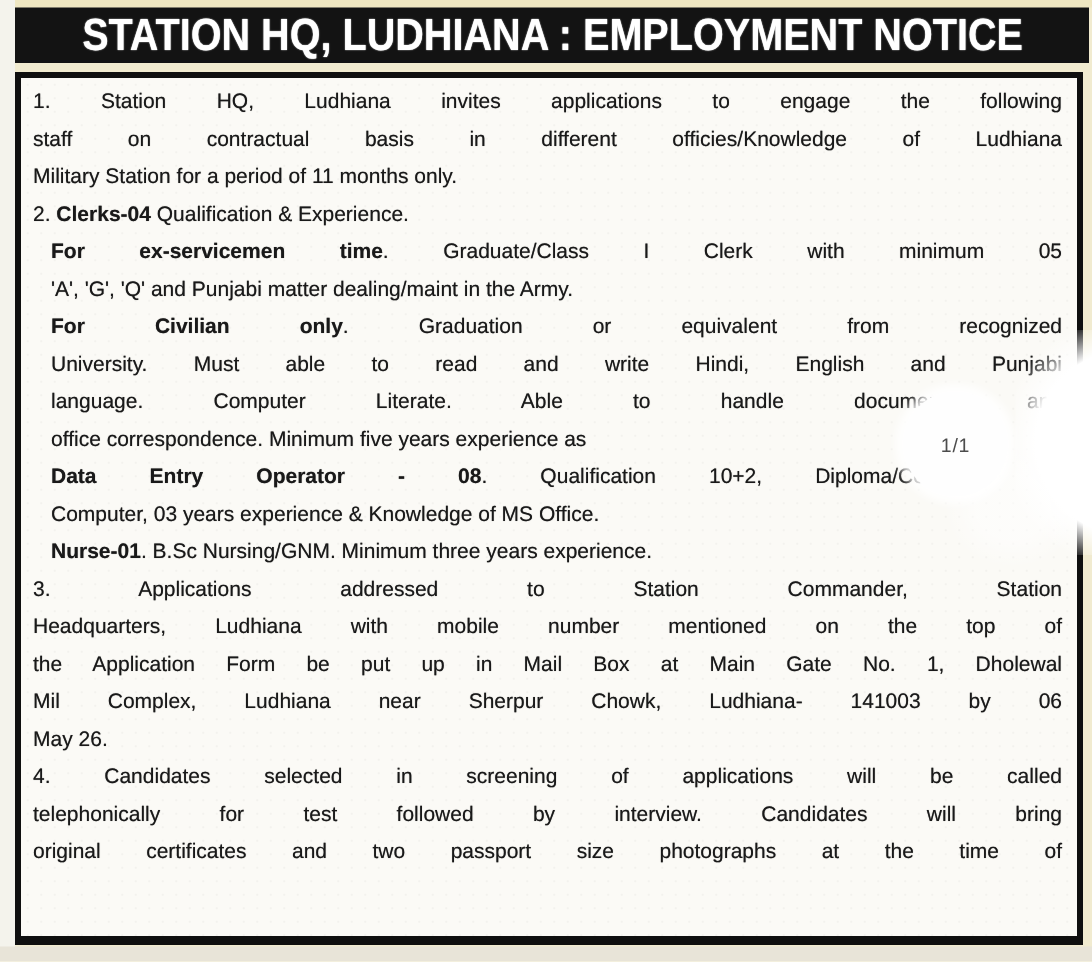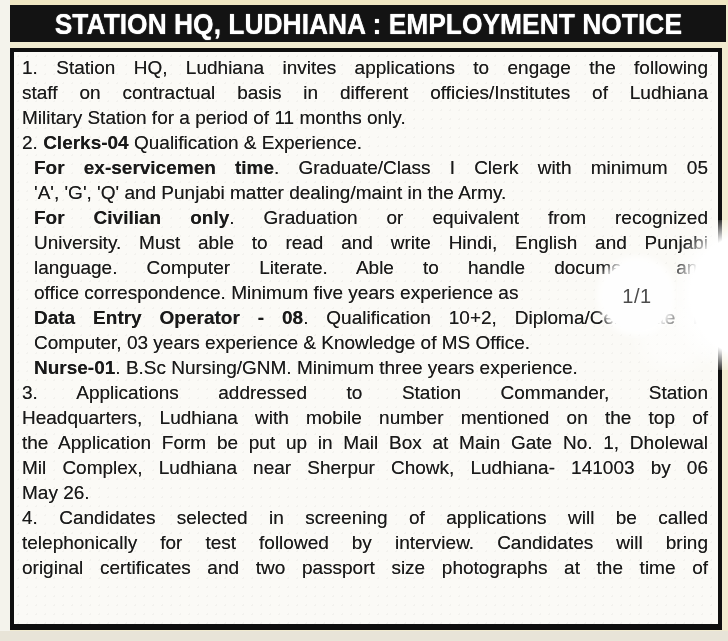--- a/index.html
+++ b/index.html
@@ -49,21 +49,21 @@
     background-image: radial-gradient(rgba(0,0,0,0.03) 1px, transparent 1px);
     background-size: 9px 9px;
     border: 4px solid #0f0f0f;
     border-bottom-width: 6px;
     padding: 3px 10px 0 8px;
     overflow: hidden;
   }
   .para { margin: 0; }
   .para.indent { margin-left: 12px; }
   .line {
-    font-size: 19px;
+    font-size: 14px;
     line-height: 25px;
     color: #191919;
     text-shadow: 0 0 0.5px rgba(25,25,25,0.65);
     white-space: nowrap;
   }
   .line.j {
     white-space: normal;
     text-align: justify;
     text-align-last: justify;
   }
@@ -87,40 +87,40 @@
     position: absolute;
     left: 602px; top: 261px; width: 70px; height: 70px;
     border-radius: 50%;
     background: #fefefe;
     box-shadow: 0 0 6px 5px rgba(255,255,255,0.85);
     display: flex; align-items: center; justify-content: center;
     z-index: 5;
   }
   .page-indicator-badge .pi-text {
     color: #4c4c4c;
-    font-size: 20px;
+    font-size: 13px;
     letter-spacing: 0.5px;
   }
 </style>
 </head>
 <body>
 
 <div class="page">
 
   <div class="strip-top"></div>
   <div class="strip-left"></div>
 
   <div class="header-bar">
     <span class="title">STATION HQ, LUDHIANA : EMPLOYMENT NOTICE</span>
   </div>
 
   <div class="content-box">
       <div class="para">
         <div class="line j"><span>1. Station HQ, Ludhiana invites applications to engage the following</span></div>
-        <div class="line j"><span>staff on contractual basis in different officies/Institutes of Ludhiana</span></div>
+        <div class="line j"><span>staff on contractual basis in different officies/Knowledge of Ludhiana</span></div>
         <div class="line"><span>Military Station for a period of 11 months only.</span></div>
       </div>
       <div class="para">
         <div class="line"><span>2. </span><span class="bu">Clerks-04</span><span> Qualification &amp; Experience.</span></div>
       </div>
       <div class="para indent">
         <div class="line j"><span class="bu">For ex-servicemen time</span><span>. Graduate/Class I Clerk with minimum 05</span></div>
         <div class="line"><span>'A', 'G', 'Q' and Punjabi matter dealing/maint in the Army.</span></div>
       </div>
       <div class="para indent">

